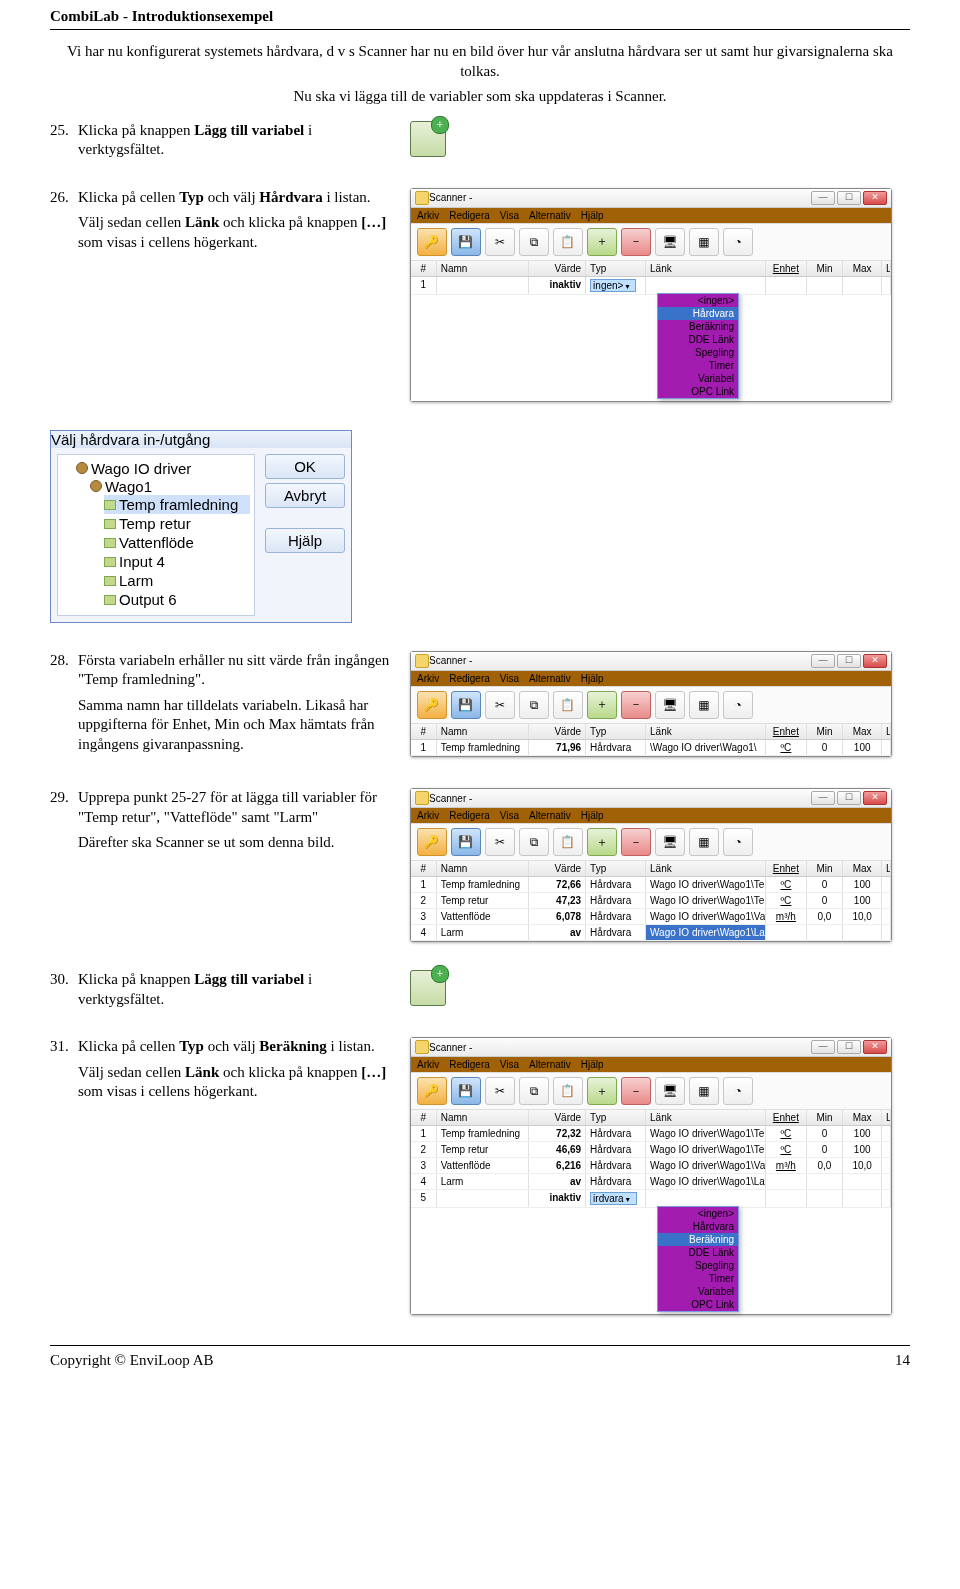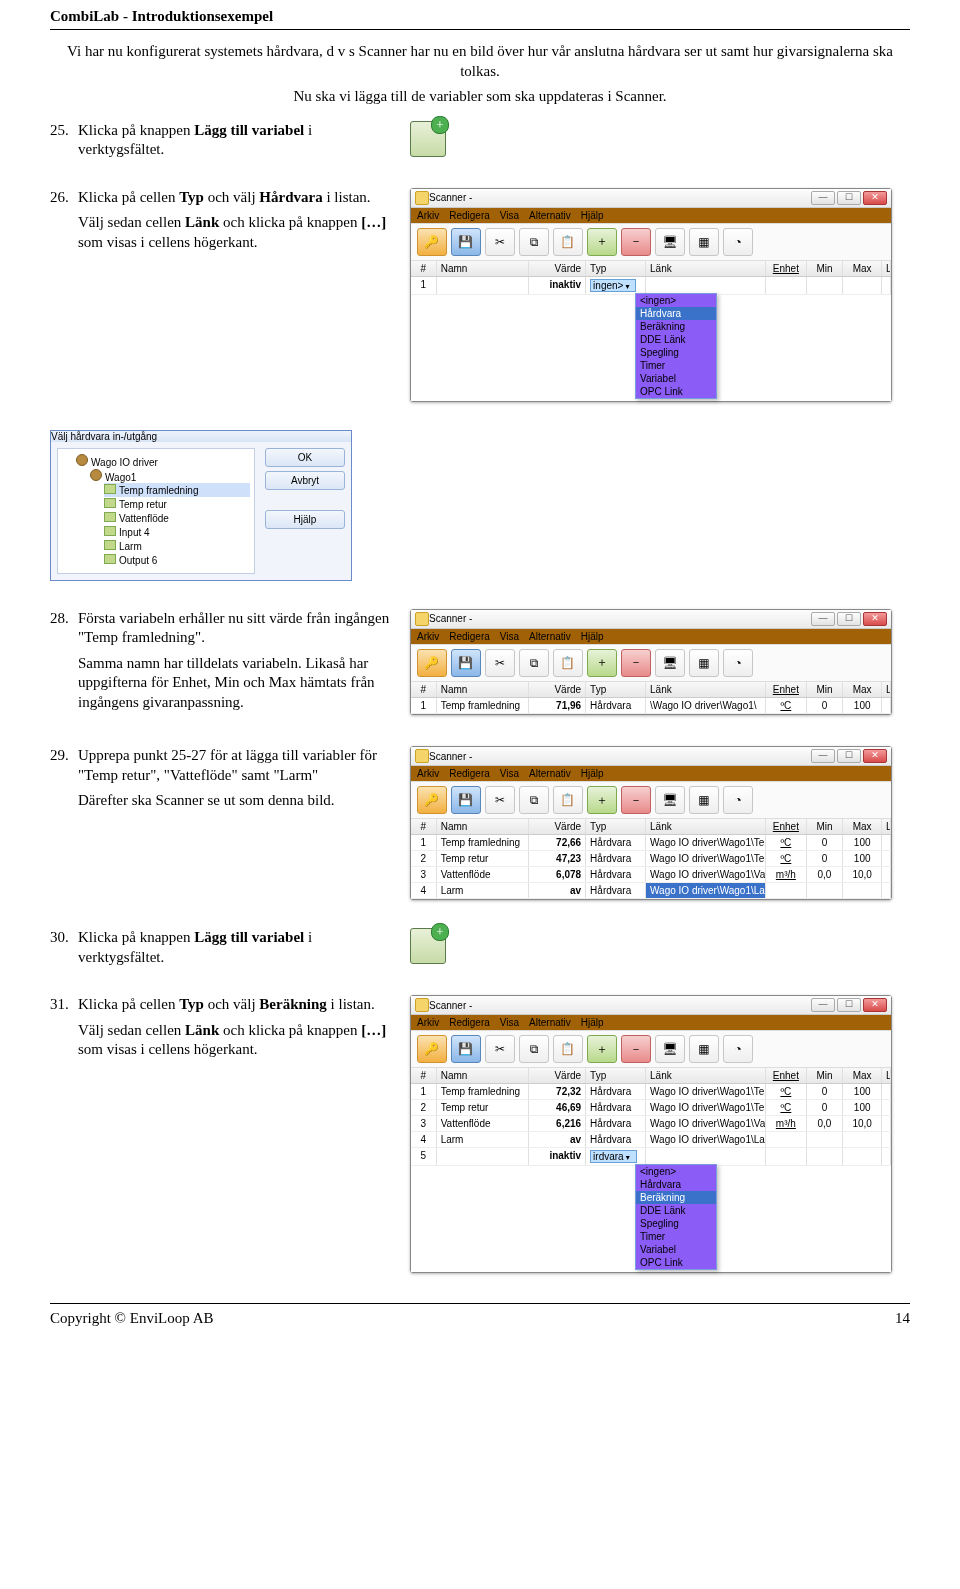--- a/index.html
+++ b/index.html
@@ -91,29 +91,30 @@
   .c-name{width:90px;}
   .c-val{width:52px;text-align:right;}
   .c-typ{width:55px;}
   .c-link{width:120px;}
   .c-en{width:34px;text-align:center;text-decoration:underline;}
   .c-min{width:30px;text-align:center;}
   .c-max{width:32px;text-align:center;}
   .c-lock{flex:1;}
 
   .dropdown-pop {
-    position: relative; left: 224px; top: -2px; width: 80px;
-    border: 1px solid #7a9be0; background: #8b5cf6; font-size: 10px;
+    position: relative; left: 246px; top: -2px; width: 80px;
+    border: 1px solid #7a9be0; background: #a21caf; font-size: 10px;
     box-shadow: 2px 2px 4px rgba(0,0,0,.25);
+    text-align: right;
   }
   .dropdown-pop div { padding: 1px 4px; }
   .dropdown-pop .sel { background: #3a72c9; color: #fff; }
 
   
-  .dlg { border: 1px solid #6a8bc9; background: #f1f5fb; font-family: "Segoe UI", Tahoma, sans-serif; font-size: 10px; }
+  .dlg { border: 1px solid #6a8bc9; background: #f1f5fb; font-family: "Segoe UI", Tahoma, sans-serif; font-size: 15px; }
   .dlg .titlebar { background: linear-gradient(#eef3fb,#d8e4f5); }
   .dlg-body { display: flex; gap: 10px; padding: 6px; }
   .tree { flex: 1; background: #fff; border: 1px solid #c3cfe5; padding: 4px; }
   .tree ul { list-style: none; margin: 0; padding-left: 14px; }
   .tree li { padding: 1px 0; }
   .tree .sel { background: #cfe0fb; }
   .node-icon { display: inline-block; width: 10px; height: 8px; background: #c2d98c; border: 1px solid #7ea94f; margin-right: 3px; }
   .drv-icon  { display: inline-block; width: 10px; height: 10px; background: #b78b3f; border: 1px solid #7a5b24; border-radius: 50%; margin-right: 3px;}
   .dlg-btns { display: flex; flex-direction: column; gap: 4px; width: 80px; }
   .dlg-btn { border: 1px solid #9ab3d9; background: linear-gradient(#f3f7fd,#dbe6f6); text-align: center; padding: 3px 0; border-radius: 3px; }

